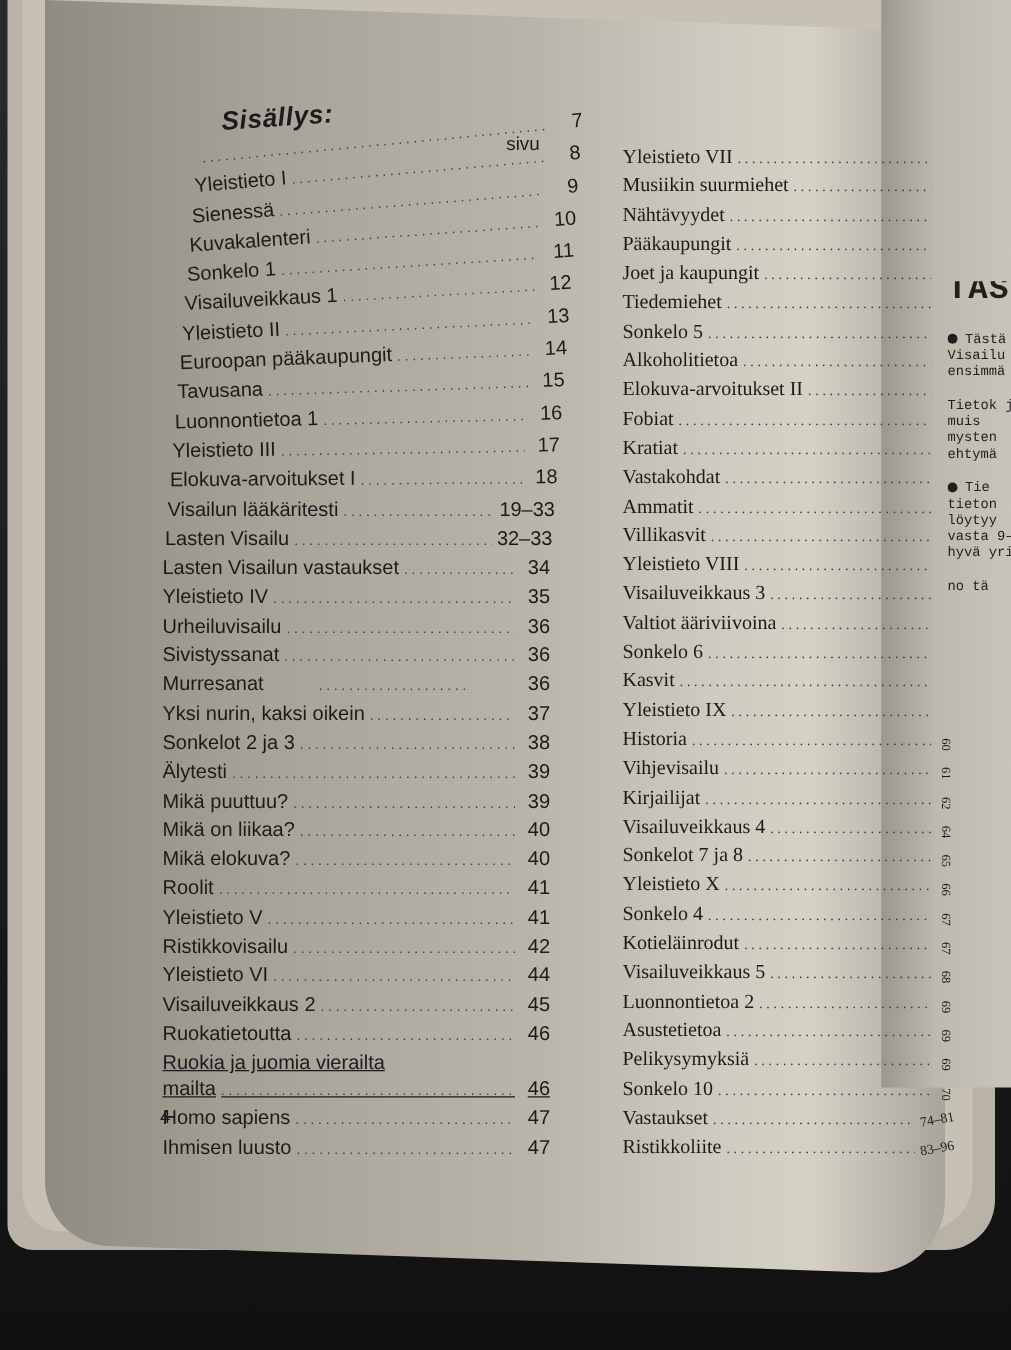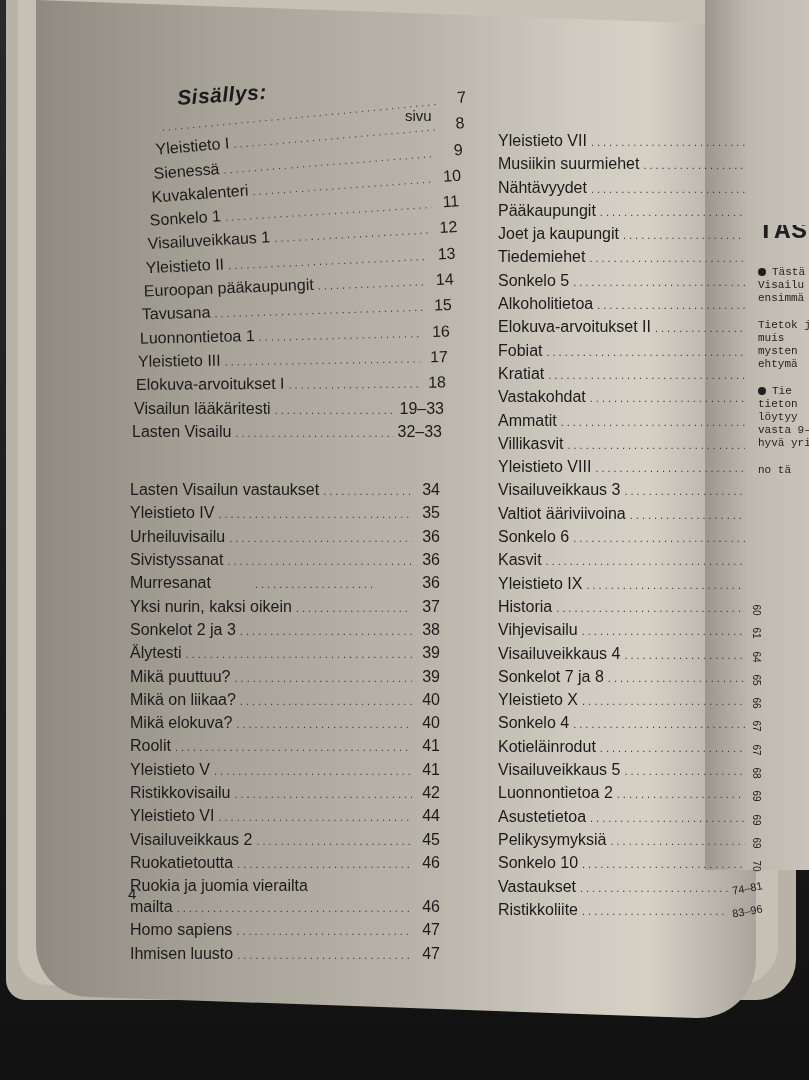--- a/index.html
+++ b/index.html
@@ -43,36 +43,36 @@
       transform: rotate(-4deg); transform-origin: left bottom;
       letter-spacing: 0.5px;
     }
     .sivu-label {
       position: absolute; left: 405px; top: 107px; font-size: 15px;
     }
     .col-left {
       position: absolute; left: 130px; top: 120px; width: 310px;
     }
     .col-right {
-      position: absolute; left: 498px; top: 132px; width: 265px;
+      position: absolute; left: 498px; top: 117px; width: 265px; font-family: Liberation Serif, serif;
     }
     .row {
       display: flex; align-items: baseline;
       height: 23.3px; font-size: 16px; white-space: nowrap;
     }
     .row .label { flex: 0 0 auto; }
     .row .dots {
       flex: 1 1 auto; overflow: hidden; margin: 0 4px;
       color: #3a3a3a; letter-spacing: 3px; font-size: 11px;
     }
     .row .dots::before {
       content: "................................................................................................";
     }
     .row .page { flex: 0 0 auto; font-size: 16px; text-align: right; min-width: 24px; }
-    .row.wrap { height: auto; display: block; }
+    .row.wrap { height: auto; display: block; text-decoration: underline; }
     .row.wrap .l1 { display: block; height: 21px; }
     .row.wrap .l2 { display: flex; align-items: baseline; height: 23px; }
     .col-left .row { transform-origin: left center; }
     .col-right .row .page { font-size: 10px; transform: rotate(90deg); min-width: 14px; }
     .col-right .row .page.range { font-size: 11px; transform: rotate(-10deg); }
     .folio { position: absolute; left: 128px; top: 885px; font-size: 15px; }
     .facing {
       position: absolute; left: 758px; top: 225px; width: 71px; overflow: hidden;
       color: #1f1f1f; font-size: 11px; line-height: 13px; font-family: Liberation Mono, monospace;
     }
@@ -157,21 +157,21 @@
       <div class="row" style="transform: rotate(0deg) translateX(4px);">
         <span class="label">Visailun lääkäritesti</span>
         <span class="dots"></span>
         <span class="page range">19–33</span>
       </div>
       <div class="row" style="transform: rotate(0deg) translateX(2px);">
         <span class="label">Lasten Visailu</span>
         <span class="dots"></span>
         <span class="page range">32–33</span>
       </div>
-      <div class="row" style="transform: rotate(0deg) translateX(0px); margin-top: 35px;">
+      <div class="row" style="transform: rotate(0deg) translateX(0px);">
         <span class="label">Lasten Visailun vastaukset</span>
         <span class="dots"></span>
         <span class="page">34</span>
       </div>
       <div class="row" style="transform: rotate(0deg) translateX(0px);">
         <span class="label">Yleistieto IV</span>
         <span class="dots"></span>
         <span class="page">35</span>
       </div>
       <div class="row" style="transform: rotate(0deg) translateX(0px);">
@@ -371,20 +371,25 @@
       </div>
       <div class="row">
         <span class="label">Historia</span>
         <span class="dots"></span>
         <span class="page">60</span>
       </div>
       <div class="row">
         <span class="label">Vihjevisailu</span>
         <span class="dots"></span>
         <span class="page">61</span>
+      </div>
+      <div class="row">
+        <span class="label">Kirjailijat</span>
+        <span class="dots"></span>
+        <span class="page">62</span>
       </div>
       <div class="row">
         <span class="label">Visailuveikkaus 4</span>
         <span class="dots"></span>
         <span class="page">64</span>
       </div>
       <div class="row">
         <span class="label">Sonkelot 7 ja 8</span>
         <span class="dots"></span>
         <span class="page">65</span>

